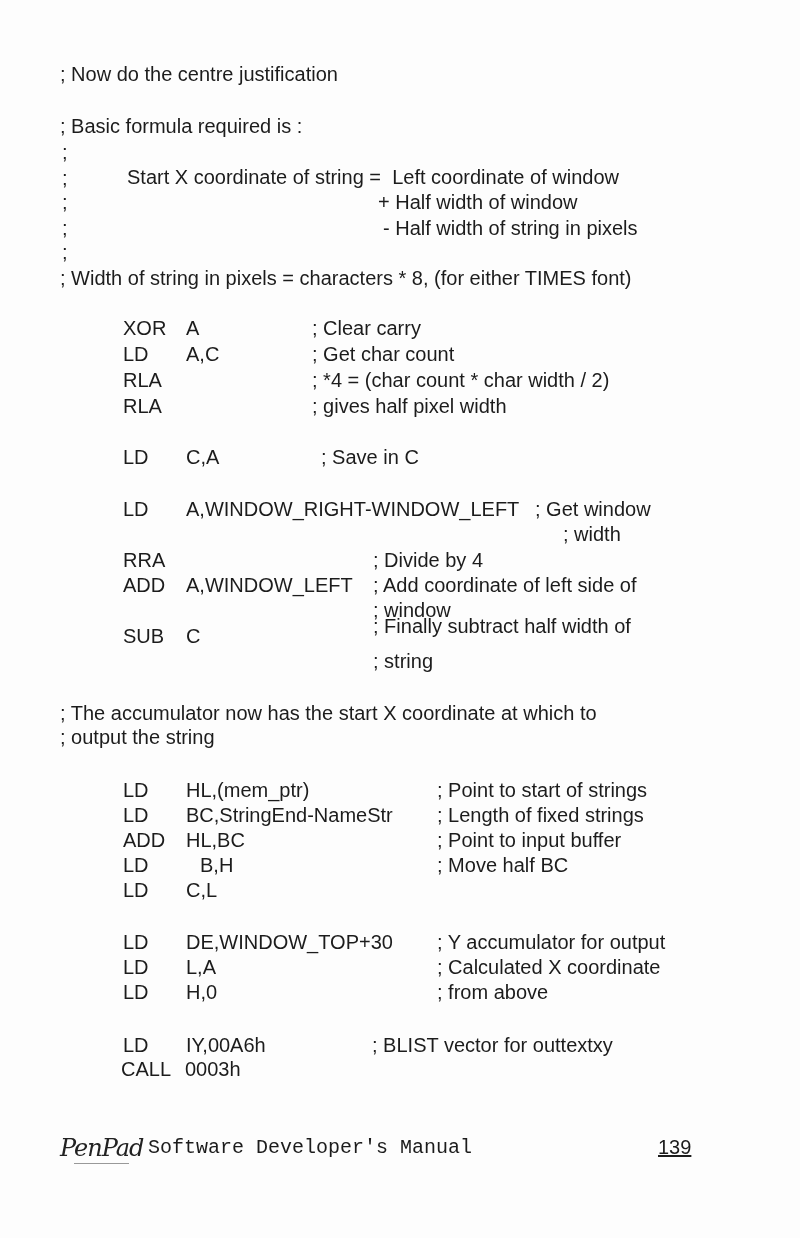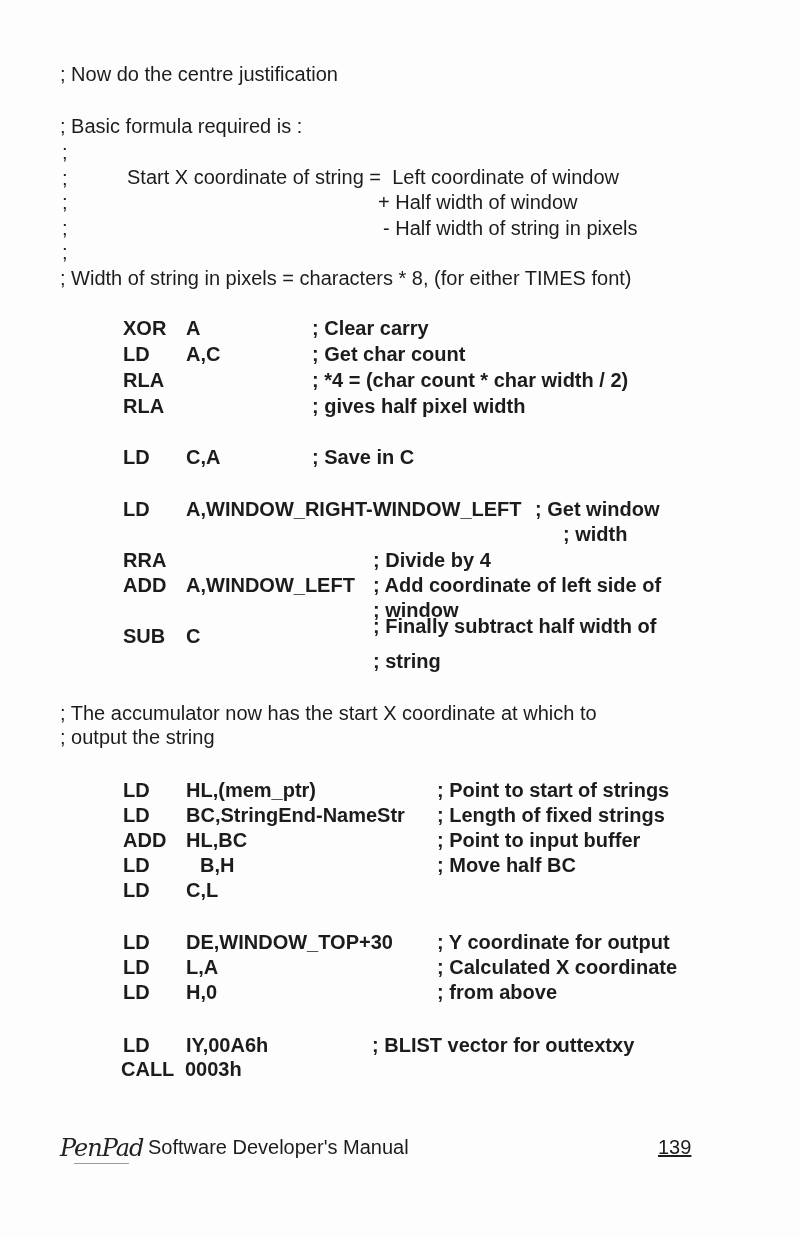--- a/index.html
+++ b/index.html
@@ -3,31 +3,31 @@
 <meta charset="utf-8">
 <style>
   html, body { margin: 0; padding: 0; }
   body {
     width: 800px; height: 1238px; background: #fdfdfd;
     position: relative; overflow: hidden;
     font-family: "Liberation Sans", sans-serif;
     color: #1c1c1c; font-size: 20px;
   }
   .ln { position: absolute; white-space: pre; line-height: 24px; }
-  .c { position: absolute; white-space: pre; line-height: 24px; font-weight: bold; }
+  .c { position: absolute; white-space: pre; line-height: 24px; }
   .footer-logo {
     position: absolute; left: 60px; top: 1134px;
     font-family: "DejaVu Serif", serif; font-style: italic;
     font-size: 24px; letter-spacing: -1px; color: #222;
   }
   .footer-logo::after {
     content: ""; position: absolute; left: 14px; right: 14px; bottom: -2px;
     height: 1px; background: #999;
   }
-  .footer-title { position: absolute; left: 148px; top: 1136px; font-size: 20px; }
+  .footer-title { position: absolute; left: 148px; top: 1136px; font-size: 20px; font-family: Liberation Mono, monospace; }
   .page-num { position: absolute; left: 658px; top: 1136px; font-size: 20px; text-decoration: underline; }
 </style>
 </head>
 <body>
 
 <div class="ln" style="left:60px;top:62px">; Now do the centre justification</div>
 <div class="ln" style="left:60px;top:114px">; Basic formula required is :</div>
 <div class="ln" style="left:62px;top:140px">;</div>
 <div class="ln" style="left:62px;top:166px">;</div>
 <div class="ln" style="left:127px;top:165px">Start X coordinate of string =  Left coordinate of window</div>
@@ -53,21 +53,21 @@
     <span class="c" style="left:123px;top:368px">RLA</span>
     <span class="c" style="left:312px;top:368px">; *4 = (char count * char width / 2)</span>
   </div>
   <div>
     <span class="c" style="left:123px;top:394px">RLA</span>
     <span class="c" style="left:312px;top:394px">; gives half pixel width</span>
   </div>
   <div>
     <span class="c" style="left:123px;top:445px">LD</span>
     <span class="c" style="left:186px;top:445px">C,A</span>
-    <span class="c" style="left:312px;top:445px">; Save in C</span>
+    <span class="c" style="left:321px;top:445px">; Save in C</span>
   </div>
 </div>
 
 <div>
   <div>
     <span class="c" style="left:123px;top:497px">LD</span>
     <span class="c" style="left:186px;top:497px">A,WINDOW_RIGHT-WINDOW_LEFT</span>
     <span class="c" style="left:535px;top:497px">; Get window</span>
     <span class="c" style="left:563px;top:522px">; width</span>
   </div>
@@ -116,21 +116,21 @@
   <div>
     <span class="c" style="left:123px;top:878px">LD</span>
     <span class="c" style="left:186px;top:878px">C,L</span>
   </div>
 </div>
 
 <div>
   <div>
     <span class="c" style="left:123px;top:930px">LD</span>
     <span class="c" style="left:186px;top:930px">DE,WINDOW_TOP+30</span>
-    <span class="c" style="left:437px;top:930px">; Y coordinate for output</span>
+    <span class="c" style="left:437px;top:930px">; Y accumulator for output</span>
   </div>
   <div>
     <span class="c" style="left:123px;top:955px">LD</span>
     <span class="c" style="left:186px;top:955px">L,A</span>
     <span class="c" style="left:437px;top:955px">; Calculated X coordinate</span>
   </div>
   <div>
     <span class="c" style="left:123px;top:980px">LD</span>
     <span class="c" style="left:186px;top:980px">H,0</span>
     <span class="c" style="left:437px;top:980px">; from above</span>

